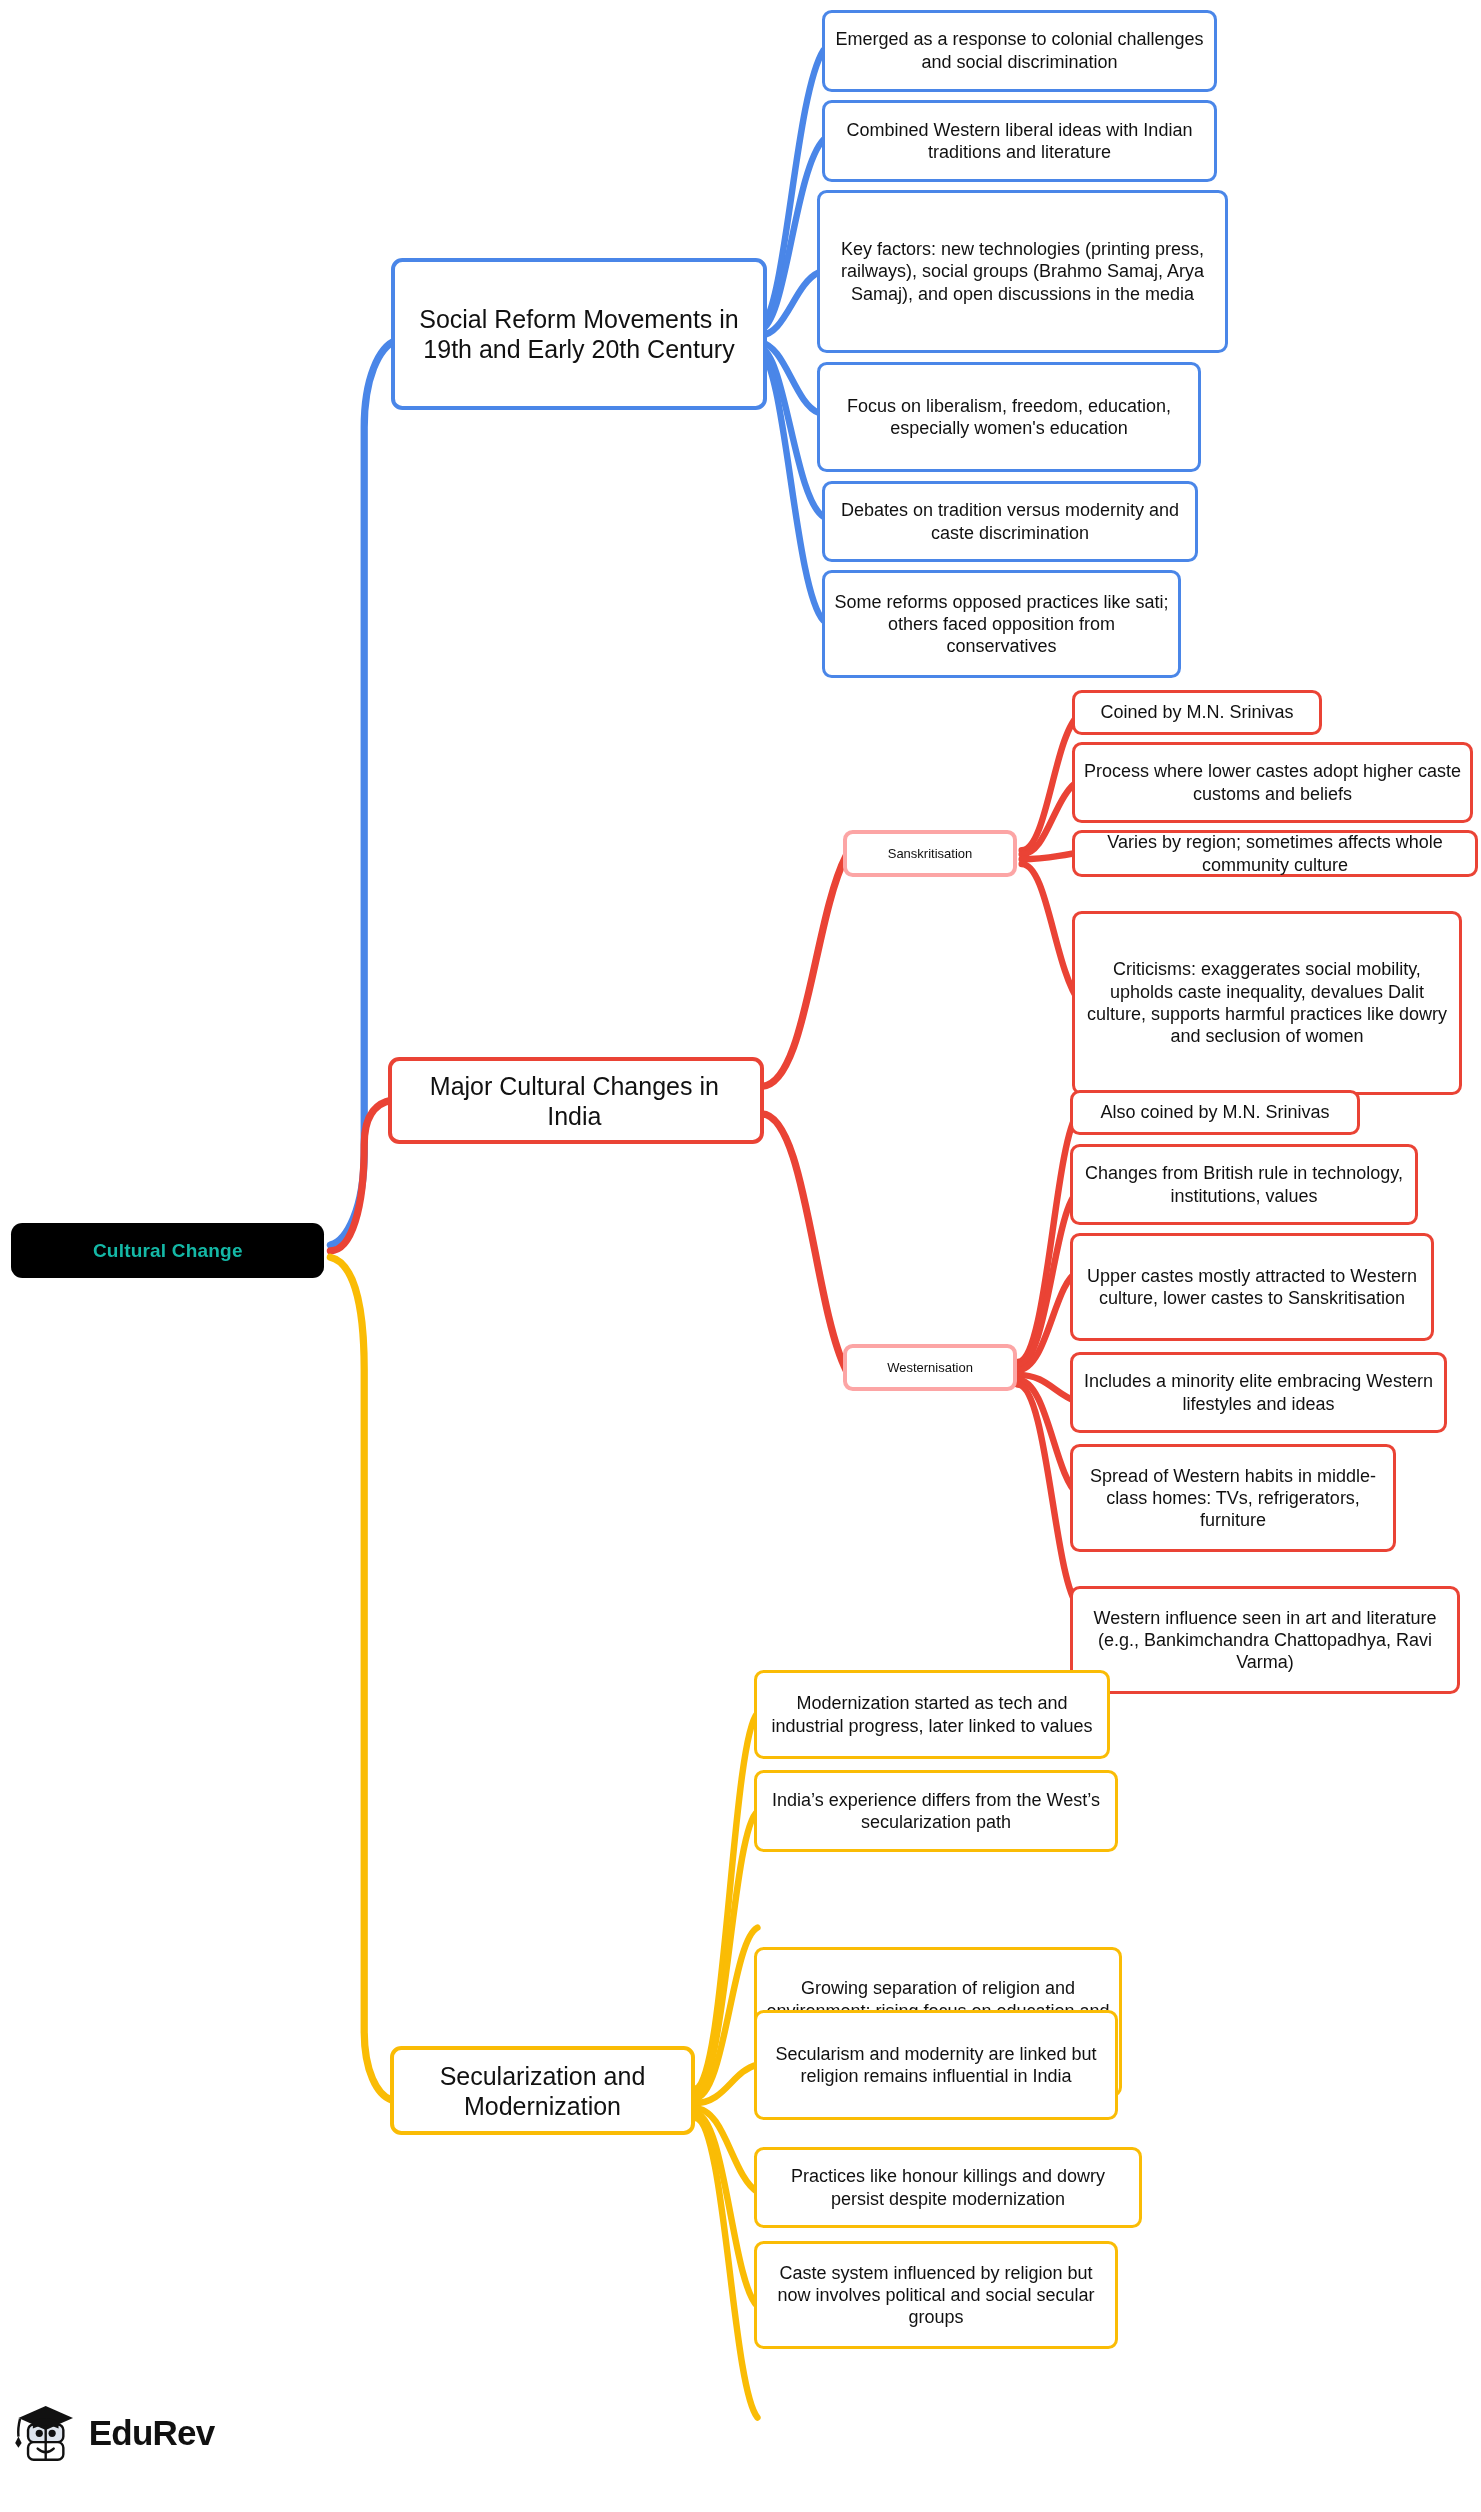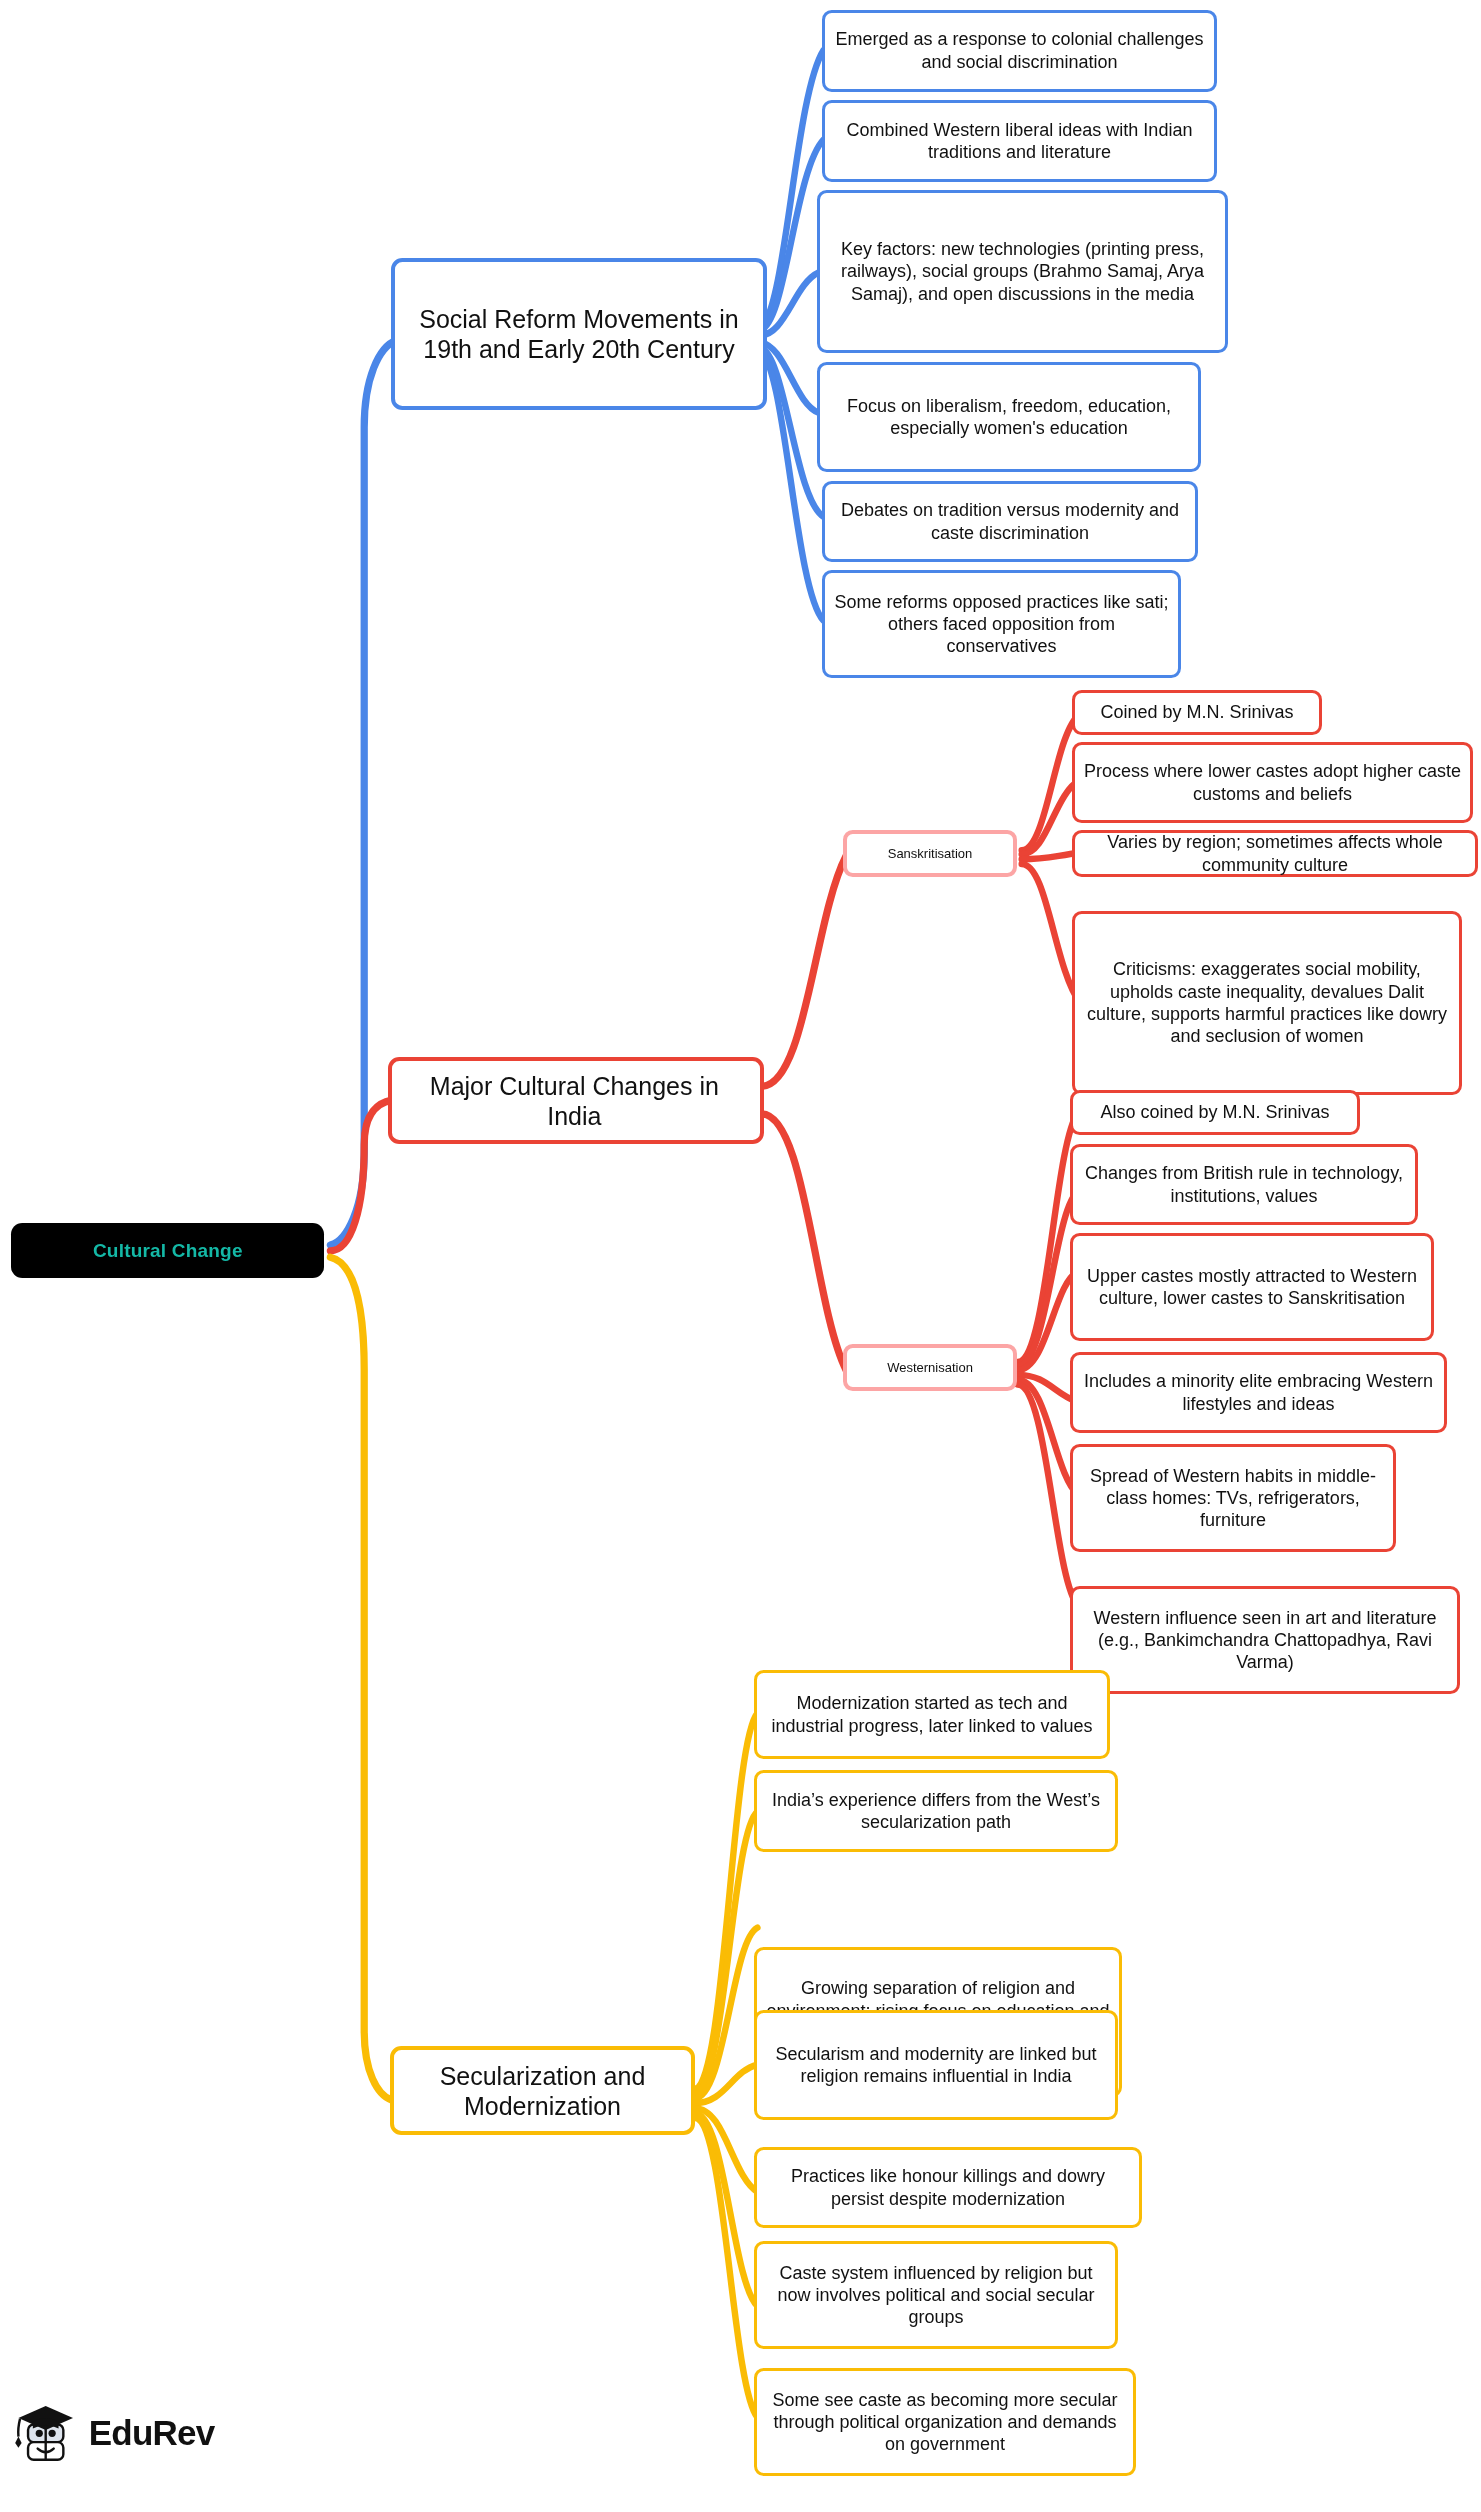--- a/index.html
+++ b/index.html
@@ -105,21 +105,20 @@
   <div class="node leaf red" style="left:1070px;top:1586px;width:390px;height:108px;">Western influence seen in art and literature (e.g., Bankimchandra Chattopadhya, Ravi Varma)</div>
 
   <div class="node branch yellow" style="left:390px;top:2046px;width:305px;height:89px;">Secularization and Modernization</div>
 
   <div class="node leaf yellow" style="left:754px;top:1670px;width:356px;height:89px;">Modernization started as tech and industrial progress, later linked to values</div>
   <div class="node leaf yellow" style="left:754px;top:1770px;width:364px;height:82px;">India’s experience differs from the West’s secularization path</div>
   <div class="node leaf yellow" style="left:754px;top:1910px;width:368px;height:150px;margin-top:37px;">Growing separation of religion and environment; rising focus on education and ending harmful traditions like child marriage</div>
   <div class="node leaf yellow" style="left:754px;top:2010px;width:364px;height:110px;">Secularism and modernity are linked but religion remains influential in India</div>
   <div class="node leaf yellow" style="left:754px;top:2147px;width:388px;height:81px;">Practices like honour killings and dowry persist despite modernization</div>
   <div class="node leaf yellow" style="left:754px;top:2241px;width:364px;height:108px;">Caste system influenced by religion but now involves political and social secular groups</div>
-  <div class="node leaf yellow" style="left:754px;top:2368px;width:382px;height:108px;">Some see caste as becoming more secular through political organization and demands on government</div>
 
   <div id="logo">
     <svg width="63" height="69" viewBox="0 0 78 86">
       <rect x="16" y="33" width="44" height="22" rx="7" fill="#dde3ec" stroke="#111" stroke-width="3"></rect>
       <rect x="16" y="55" width="44" height="22" rx="7" fill="#fff" stroke="#111" stroke-width="3"></rect>
       <line x1="38" y1="31" x2="38" y2="78" stroke="#111" stroke-width="3"></line>
       <circle cx="30" cy="44" r="4.5" fill="#111"></circle>
       <circle cx="46" cy="44" r="4.5" fill="#111"></circle>
       <path d="M28 63 q10 9 20 0" fill="none" stroke="#111" stroke-width="3" stroke-linecap="round"></path>
       <path d="M38 10 L72 25 L38 40 L4 25 Z" fill="#111"></path>

